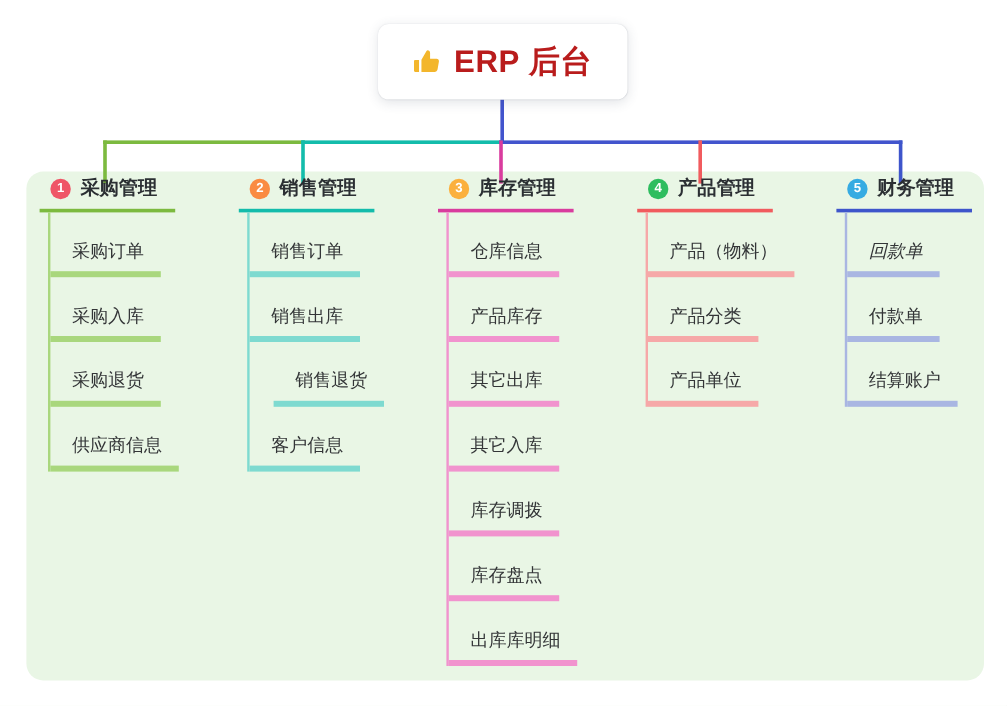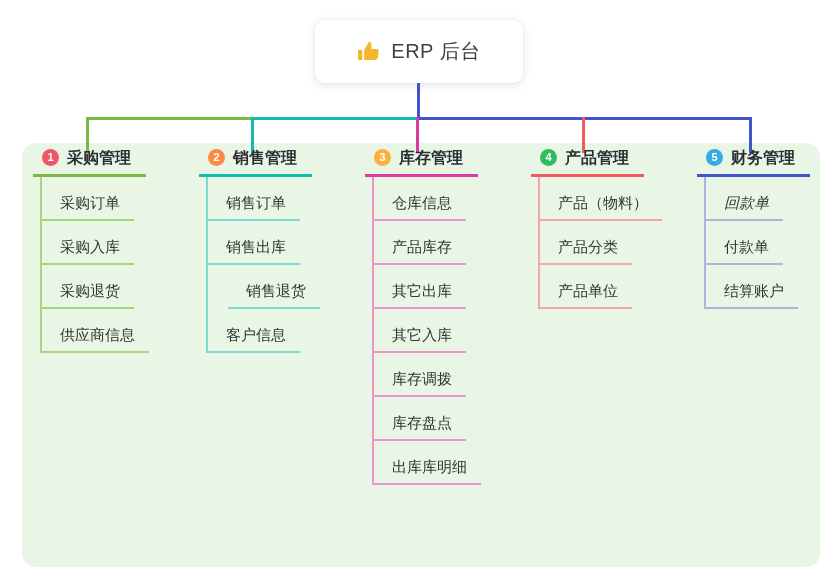--- a/index.html
+++ b/index.html
@@ -6,37 +6,37 @@
   body{font-family:"Liberation Sans","DejaVu Sans",sans-serif;}
   .canvas{position:relative;width:839px;height:588px;background:#ffffff;overflow:hidden;}
 
   .panel{position:absolute;left:22px;top:143px;width:798px;height:424px;
          background:#e9f6e5;border-radius:14px;}
 
   .root-card{position:absolute;left:315px;top:20px;width:208px;height:63px;
              background:#ffffff;border-radius:9px;
              box-shadow:0 2px 10px rgba(60,70,90,.14), 0 0 1px rgba(60,70,90,.18);
              display:flex;align-items:center;justify-content:center;gap:10px;}
-  .root-title{font-size:20px;color:#404040;font-weight:400;letter-spacing:.5px;}
+  .root-title{font-size:26px;color:#b91c1c;font-weight:700;letter-spacing:.5px;}
   .thumb-icon{width:24px;height:24px;display:block;}
 
   .line{position:absolute;}
 
   .branch{position:absolute;top:148px;}
   .branch-header{display:flex;align-items:center;gap:8px;width:113px;
                  padding:0 0 7px 9px;box-sizing:border-box;border-bottom:3px solid #000;}
   .badge{width:17px;height:17px;border-radius:50%;flex:0 0 17px;
          display:flex;align-items:center;justify-content:center;
          color:#fff;font-size:11px;line-height:1;font-weight:bold;}
   .branch-label{font-size:16px;font-weight:700;color:#2b2f33;white-space:nowrap;line-height:1.2;}
 
   .children{margin-left:7px;border-left:2px solid #000;}
-  .child{height:44px;box-sizing:border-box;display:flex;align-items:flex-end;
+  .child{height:54px;box-sizing:border-box;display:flex;align-items:flex-end;
          width:fit-content;white-space:nowrap;
-         padding:0 14px 9px 18px;border-bottom:2px solid #3b82f6;}
+         padding:0 14px 9px 18px;border-bottom:5px solid #3b82f6;}
   .child-label{font-size:15px;color:#333537;line-height:1;}
 </style>
 </head>
 <body>
 
 <div class="canvas">
   <div class="panel" id="panel" style="background: rgb(233, 246, 229);"></div>
 
   <div id="connectors">
       <div class="line" style="left: 417px; top: 83px; width: 3px; height: 36px; background: rgb(66, 84, 205);"></div>

